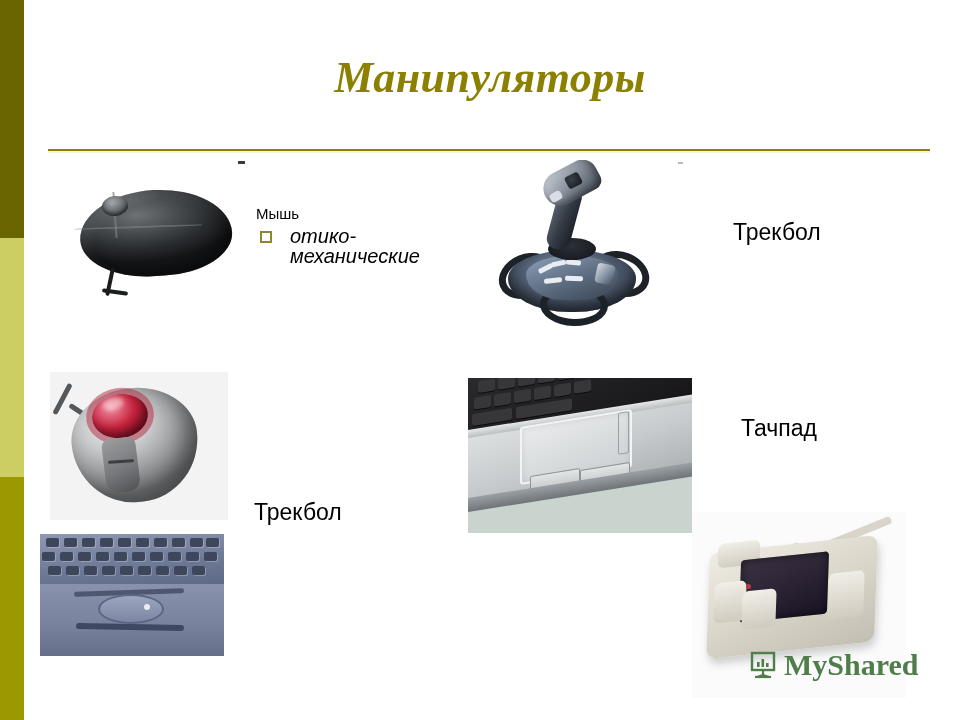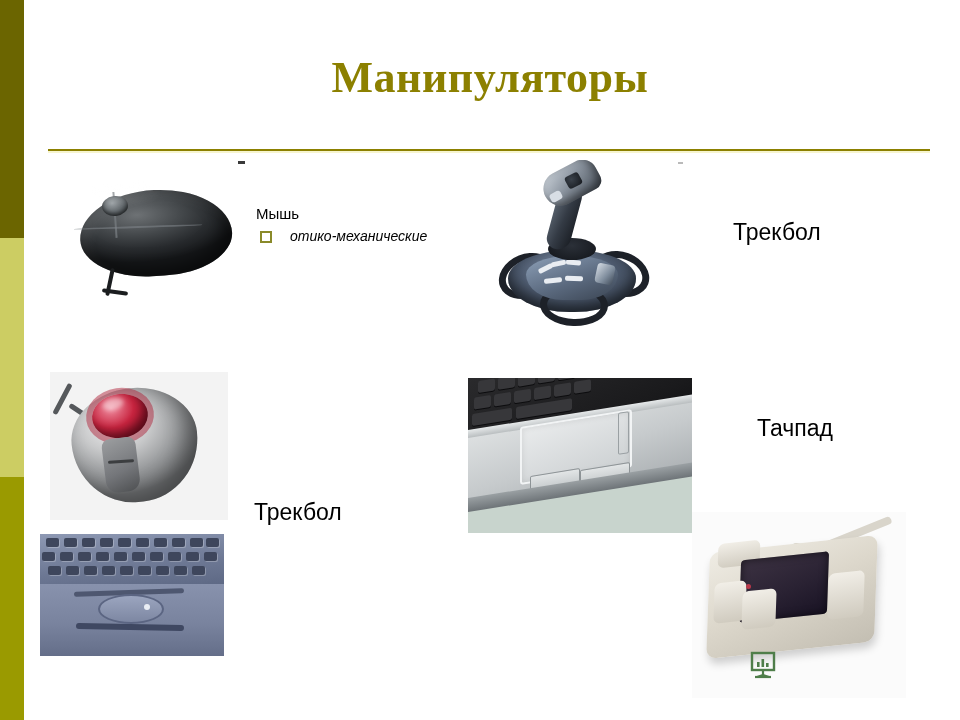--- a/index.html
+++ b/index.html
@@ -35,20 +35,21 @@
   .seg-bottom { top: 477px; height: 243px; background: #9a9a00; }
 
   
   .title {
     position: absolute;
     left: 48px;
     top: 52px;
     width: 884px;
     text-align: center;
     font-family: "Liberation Serif", serif;
+    font-style: italic;
     font-weight: bold;
     font-size: 44px;
     line-height: 52px;
     color: #8c8000;
     letter-spacing: 0.5px;
     white-space: nowrap;
   }
   .title-rule {
     position: absolute;
     left: 48px;
@@ -143,21 +144,21 @@
   .mouse-heading {
     font-size: 15px;
     line-height: 20px;
     color: #000000;
     font-family: "Liberation Sans", sans-serif;
   }
   .bullet-list { margin: 2px 0 0 0; padding: 0; list-style: none; }
   .bullet-item {
     position: relative;
     padding-left: 34px;
-    font-size: 14px;
+    font-size: 20px;
     line-height: 20px;
     font-style: italic;
     color: #000000;
     margin-bottom: 2px;
     font-family: "Liberation Sans", sans-serif;
   }
   .bullet-item .sq {
     position: absolute;
     left: 4px; top: 5px;
     width: 8px; height: 8px;
@@ -468,21 +469,21 @@
   
   .label {
     position: absolute;
     font-family: "Liberation Sans", sans-serif;
     font-size: 23px;
     line-height: 28px;
     color: #000000;
     white-space: nowrap;
   }
   .label-joystick { left: 733px; top: 218px; }
-  .label-touchpad { left: 757px; top: 414px; }
+  .label-touchpad { left: 741px; top: 414px; }
   .label-trackball{ left: 254px; top: 498px; }
 </style>
 </head>
 <body>
 
 <div class="slide">
 
   <div class="sidebar">
     <div class="sidebar-seg seg-top"></div>
     <div class="sidebar-seg seg-mid"></div>
@@ -628,19 +629,20 @@
         <rect x="4" y="3" width="22" height="17" fill="none" stroke="#4f7e4a" stroke-width="2.4"></rect>
         <rect x="9" y="12" width="2.6" height="5" fill="#4f7e4a"></rect>
         <rect x="13.5" y="9" width="2.6" height="8" fill="#4f7e4a"></rect>
         <rect x="18" y="13" width="2.6" height="4" fill="#4f7e4a"></rect>
         <line x1="15" y1="20" x2="15" y2="25" stroke="#4f7e4a" stroke-width="2.2"></line>
         <line x1="7" y1="27" x2="23" y2="27" stroke="#4f7e4a" stroke-width="2.2"></line>
         <line x1="15" y1="25" x2="9" y2="27" stroke="#4f7e4a" stroke-width="2"></line>
         <line x1="15" y1="25" x2="21" y2="27" stroke="#4f7e4a" stroke-width="2"></line>
       </svg>
     </span>
+    <span class="wm-text">MyShared</span>
   </div>
 
   <div class="label label-joystick">Трекбол</div>
   <div class="label label-touchpad">Тачпад</div>
   <div class="label label-trackball">Трекбол</div>
 
 </div>
 
 </body></html>

